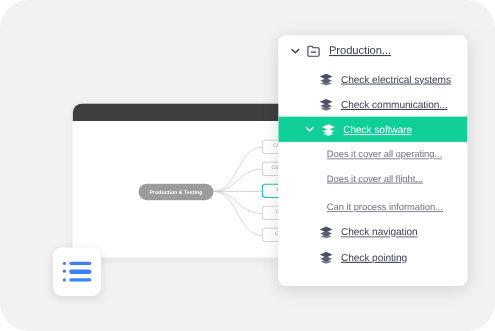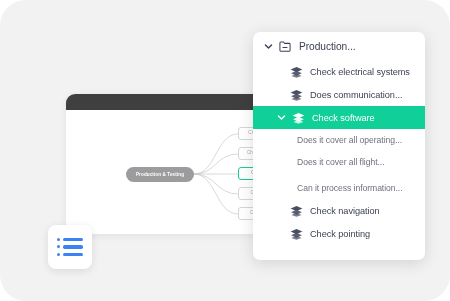--- a/index.html
+++ b/index.html
@@ -182,20 +182,21 @@
   .row.header {
     height: 28px;
     padding-left: 9px;
   }
   .row-label {
     font-size: 9.2px;
     color: #3b3f52;
     letter-spacing: -0.05px;
     white-space: nowrap;
     overflow: hidden;
+    text-decoration: underline;
   }
   .row.header .row-label {
     font-size: 10.2px;
     color: #3b3f52;
   }
   .row.selected {
     background: #10cf99;
   }
   .row.selected .row-label {
     color: #ffffff;
@@ -344,21 +345,21 @@
 
     <div class="row">
       <span class="chev-spacer"></span>
       <span class="icon-box">
         <svg width="13" height="12" viewBox="0 0 16 14">
           <polygon points="8,0.8 15.2,4 8,7.2 0.8,4" fill="#4a4f63"></polygon>
           <polygon points="8,5.6 14.6,8.6 8,11.6 1.4,8.6" fill="#4a4f63" opacity="0.9"></polygon>
           <polygon points="8,9 14.2,11.8 8,14 1.8,11.8" fill="#4a4f63" opacity="0.75"></polygon>
         </svg>
       </span>
-      <span class="row-label">Does communication...</span>
+      <span class="row-label">Check communication...</span>
     </div>
 
     <div class="row selected">
       <span class="chev-spacer" style="width:14px;"></span>
       <span class="chev">
         <svg width="9" height="9" viewBox="0 0 10 10">
           <path d="M1.6 3.3 L5 6.7 L8.4 3.3" fill="none" stroke="#ffffff" stroke-width="1.5" stroke-linecap="round" stroke-linejoin="round"></path>
         </svg>
       </span>
       <span class="icon-box">

